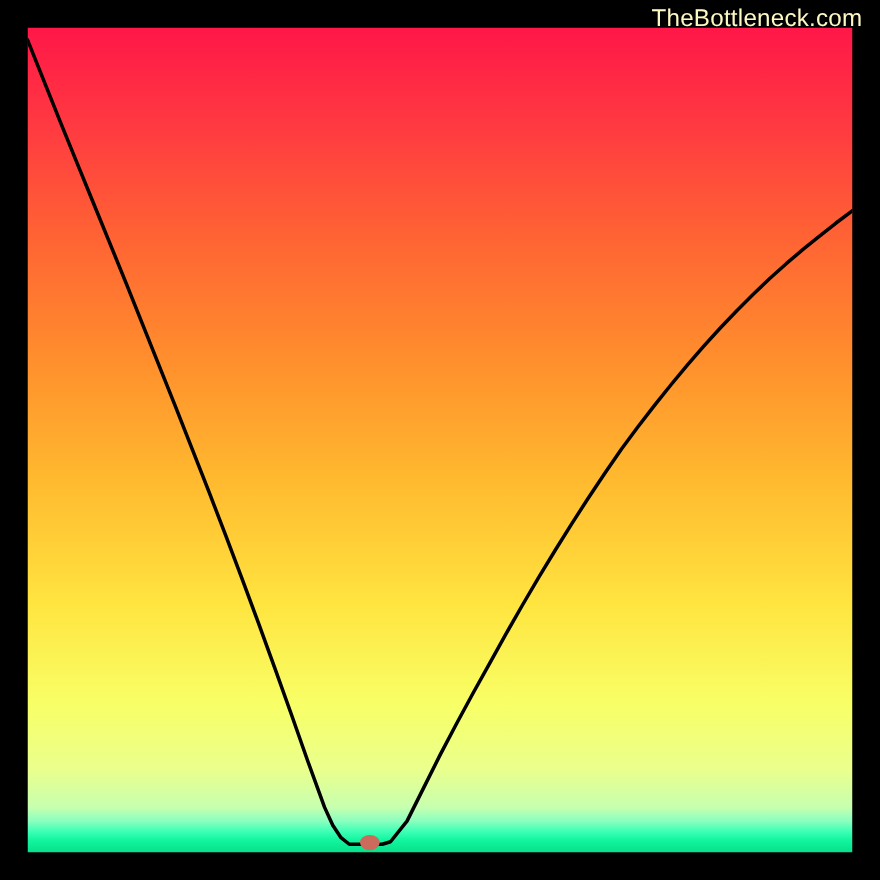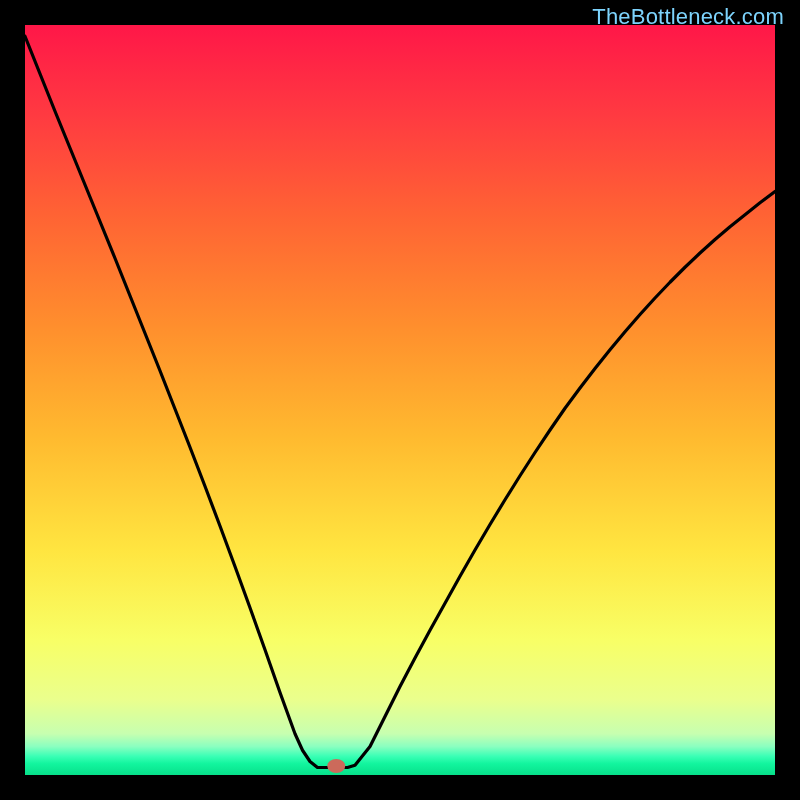--- a/index.html
+++ b/index.html
@@ -14,21 +14,21 @@
   .frame {
     position: relative;
     width: 800px;
     height: 800px;
     background: #000;
   }
   .watermark {
     position: absolute;
     top: 4px;
     right: 16px;
-    color: #7dd3fc;
+    color: #fef9c3;
     font-size: 22px;
     font-weight: 500;
     letter-spacing: 0.2px;
     z-index: 10;
   }
   .plot-area {
     position: absolute;
     left: 25px;
     top: 25px;
     width: 750px;

